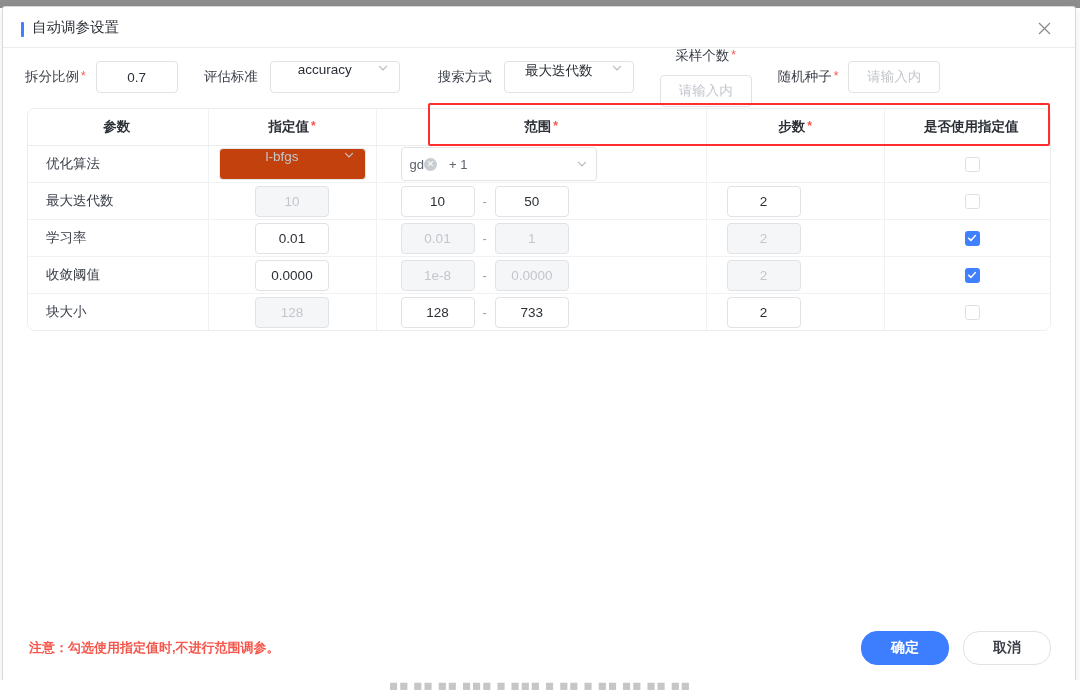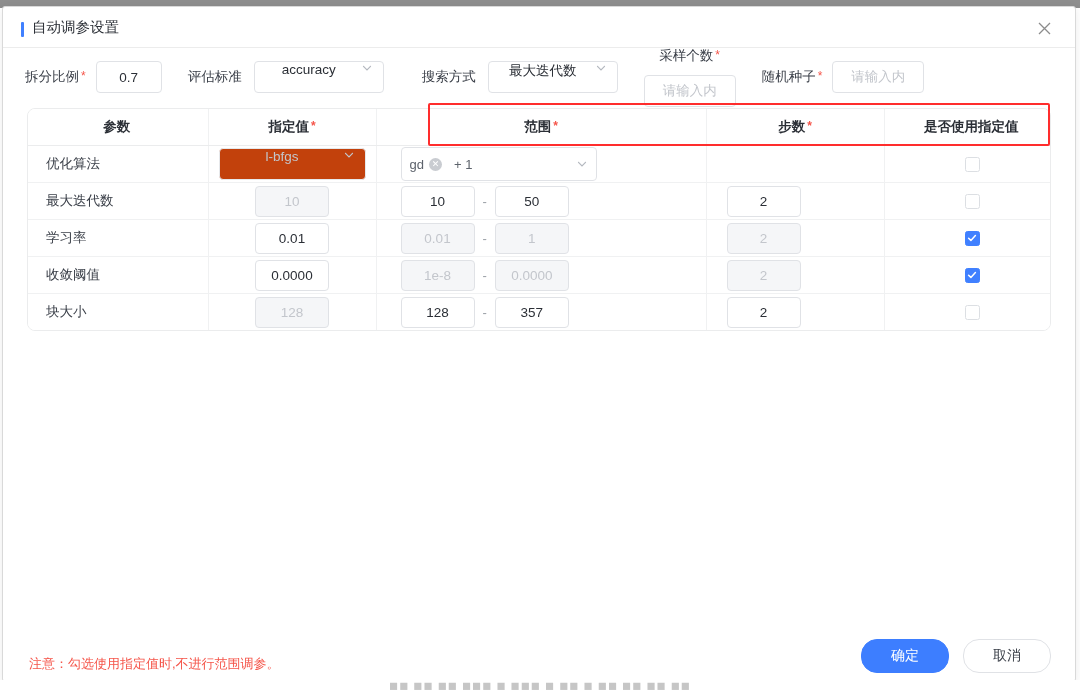--- a/index.html
+++ b/index.html
@@ -242,21 +242,20 @@
     border: 1px solid #e0e2e6;
     border-radius: 4px;
     background: #fff;
     padding: 0 8px;
     cursor: pointer;
     font-size: 13px;
   }
   .tag {
     display: inline-flex;
     align-items: center;
-    gap: 5px;
     color: #5d636c;
     font-size: 13px;
   }
   .tag-x {
     width: 13px; height: 13px;
     border-radius: 50%;
     background: #c9ccd1;
     color: #fff;
     font-size: 9px;
     line-height: 13px;
@@ -289,26 +288,27 @@
     border-color: #4080ff;
   }
   .cb svg { display:none; }
   .cb.checked svg { display:block; }
 
   
   .footer {
     position: absolute;
     left: 0;
     right: 0;
-    bottom: 8px;
+    bottom: 1px;
     height: 64px;
     display: flex;
-    align-items: flex-end;
+    align-items: center;
     padding: 0 24px 0 26px;
     box-sizing: border-box;
+    font-weight: bold;
   }
   .note {
     color: #f5554a;
     font-size: 13px;
   }
   .btns {
     margin-left: auto;
     display: flex;
     gap: 14px;
   }
@@ -355,21 +355,21 @@
         </svg>
       </div>
     </div>
 
     <div class="form-row">
 
       <div class="field" style="margin-right:26px;">
         <span class="f-label">
           <span>拆分比例</span><span class="req">*</span>
         </span>
-        <div class="input" style="width:66px;">0.7</div>
+        <div class="input" style="width:82px;">0.7</div>
       </div>
 
       <div class="field" style="margin-right:28px;">
         <span class="f-label">
           <span>评估标准</span><span class="req"></span>
         </span>
         <div class="select" style="width:130px;">
           <span class="sel-val">accuracy</span>
           <span class="caret">
             <svg width="12" height="12" viewBox="0 0 12 12">
@@ -576,21 +576,21 @@
             </td>
             <td>
               <div class="cell-center">
                 <div class="input disabled inp-md">128</div>
               </div>
             </td>
             <td>
               <div class="cell-left" style="padding-left:14px;">
                 <div class="input inp-sm">128</div>
                 <span class="range-sep">-</span>
-                <div class="input inp-sm">357</div>
+                <div class="input inp-sm">733</div>
               </div>
             </td>
             <td>
               <div class="cell-left" style="padding-left:10px;">
                 <div class="input inp-sm">2</div>
               </div>
             </td>
             <td>
               <div class="cell-center">
                 <span class="cb">

